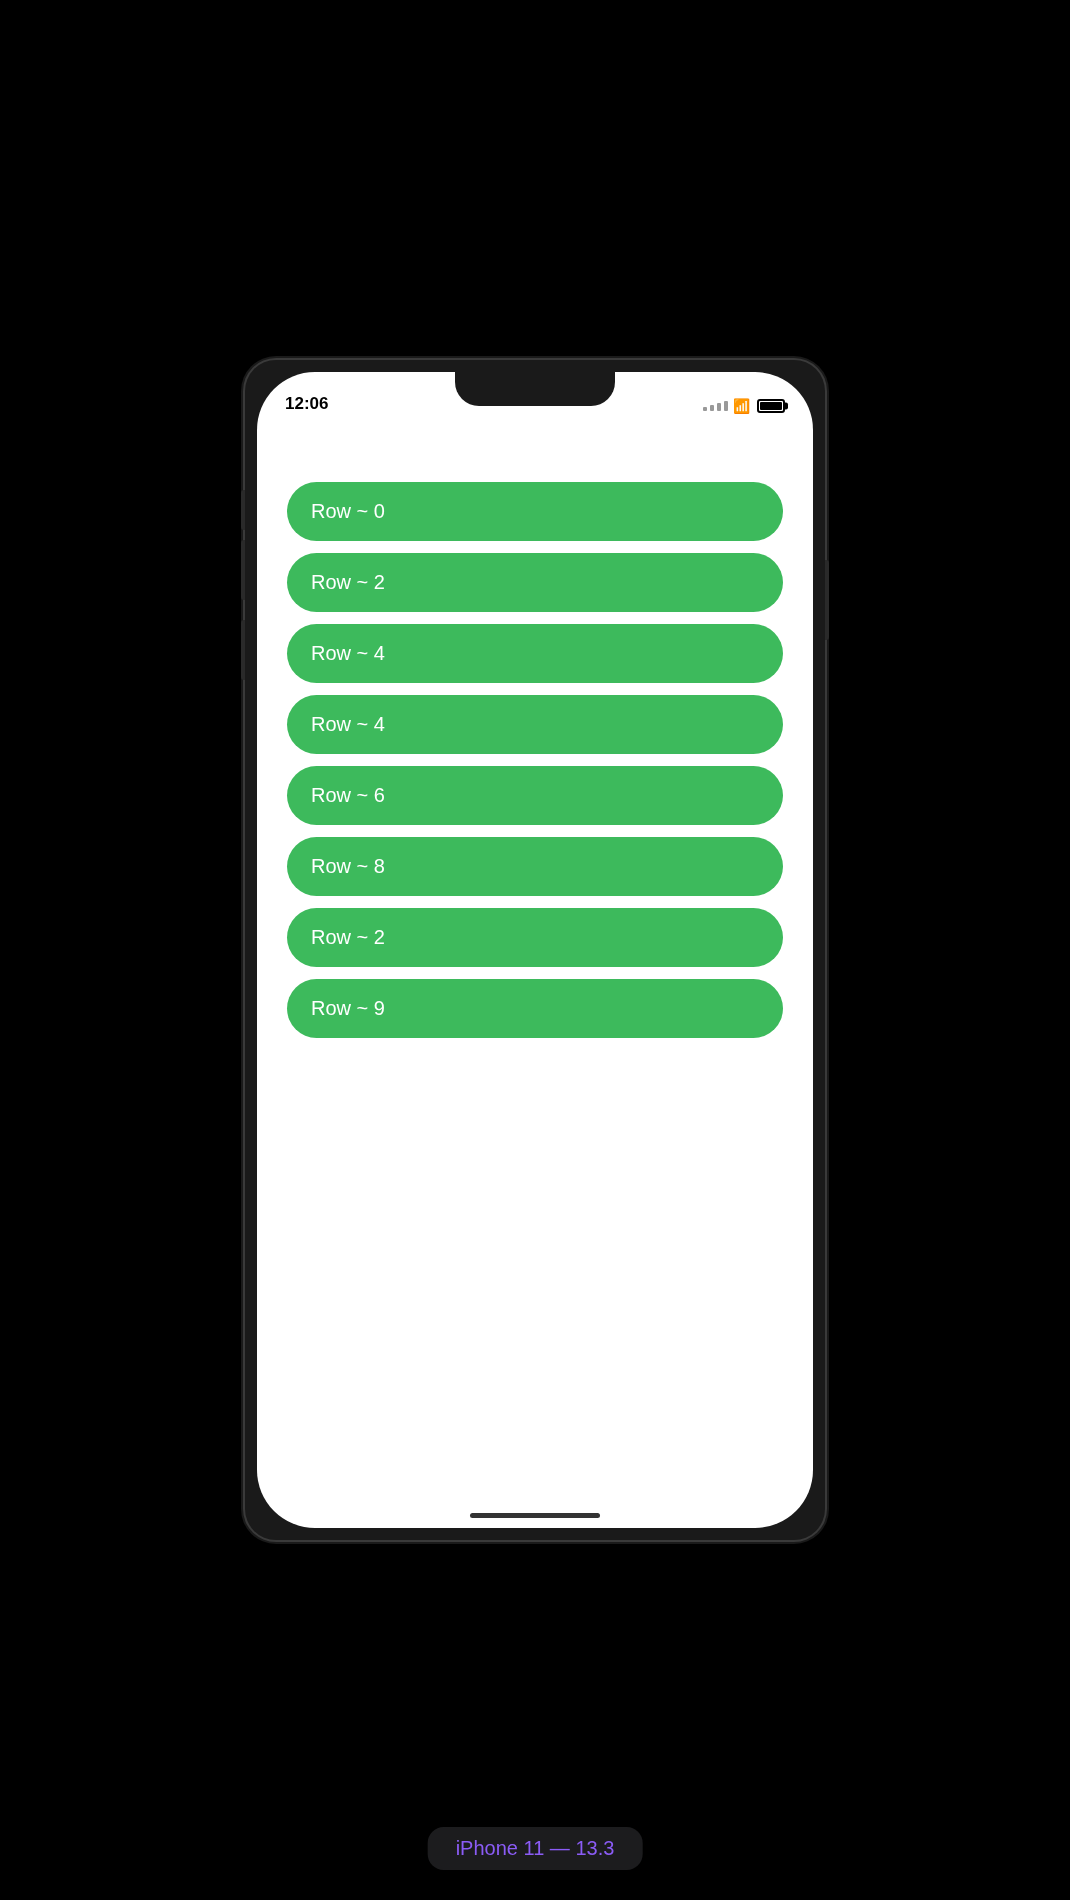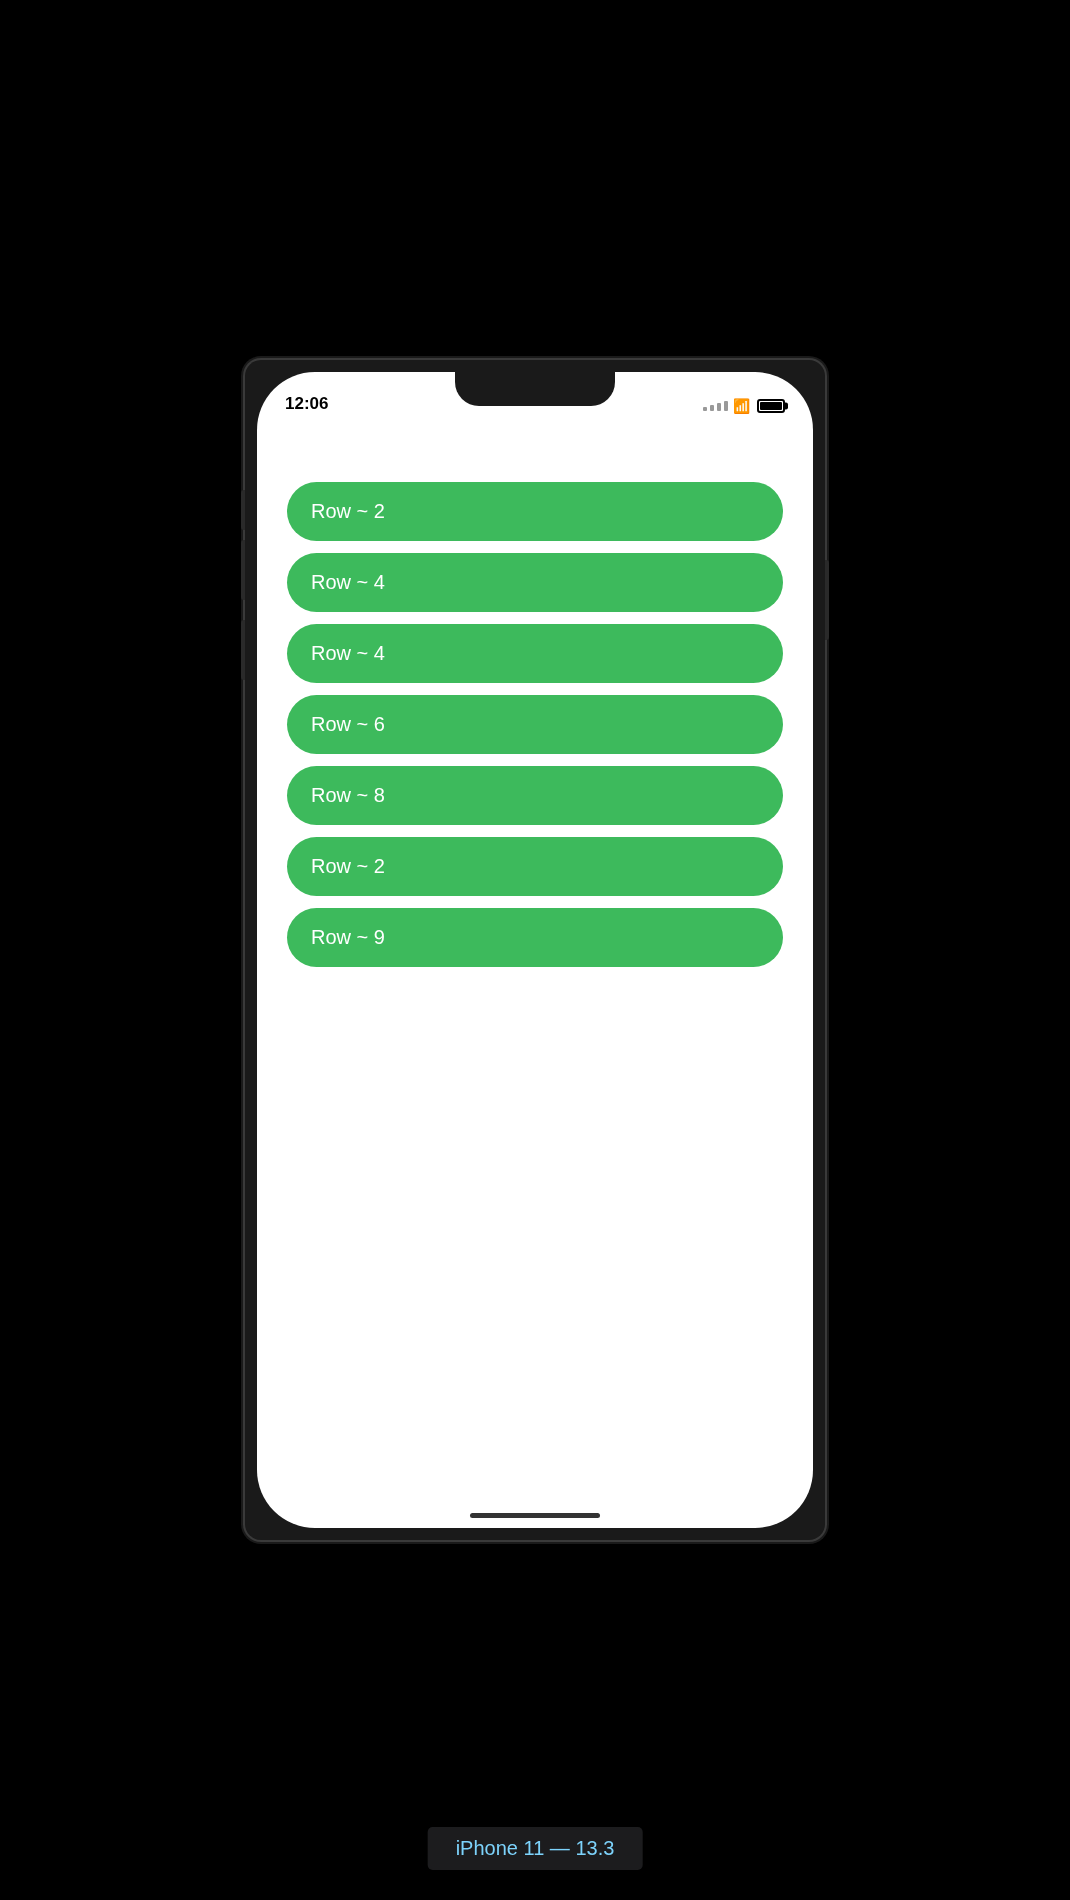--- a/index.html
+++ b/index.html
@@ -27,34 +27,34 @@
       height: 1900px;
       position: relative;
     }
 
     .device-label {
       position: absolute;
       bottom: 30px;
       left: 50%;
       transform: translateX(-50%);
       background-color: #1c1c1e;
-      color: #7dd3fc;
+      color: #8b5cf6;
       font-size: 20px;
       font-weight: 400;
       padding: 10px 28px;
-      border-radius: 5px;
+      border-radius: 16px;
       white-space: nowrap;
     }
 
     .phone-outer {
       position: relative;
       width: 580px;
       height: 1180px;
       background-color: #1a1a1a;
-      border-radius: 16px;
+      border-radius: 31px;
       box-shadow:
         0 0 0 2px #3a3a3a,
         0 0 0 4px #1a1a1a,
         0 20px 60px rgba(0,0,0,0.8);
     }
 
     
     .btn-power {
       position: absolute;
       right: -4px;
@@ -259,20 +259,21 @@
             <div class="signal-dot" style="height:10px;"></div>
           </div>
           <span class="wifi-icon">📶</span>
           <div class="battery-icon">
             <div class="battery-fill"></div>
           </div>
         </div>
       </div>
 
       <div class="screen-content" id="row-container">
+      <button class="row-button">Row ~ 0</button>
           <button class="row-button">Row ~ 2</button>
           <button class="row-button">Row ~ 4</button>
           <button class="row-button">Row ~ 4</button>
           <button class="row-button">Row ~ 6</button>
           <button class="row-button">Row ~ 8</button>
           <button class="row-button">Row ~ 2</button>
           <button class="row-button">Row ~ 9</button>
         </div>
 
       <div class="home-indicator"></div>

